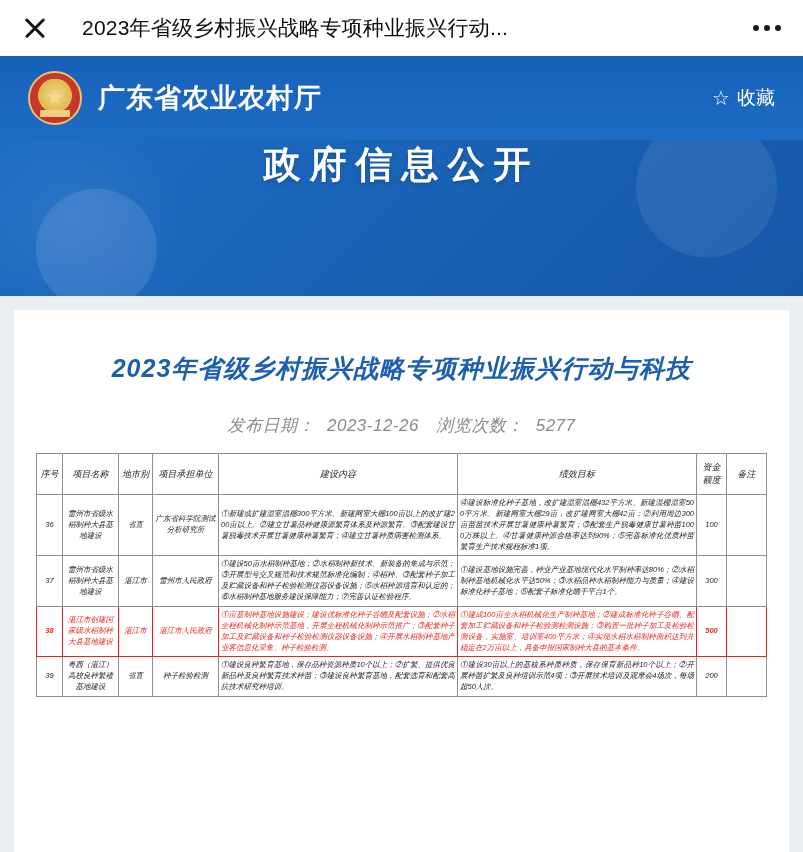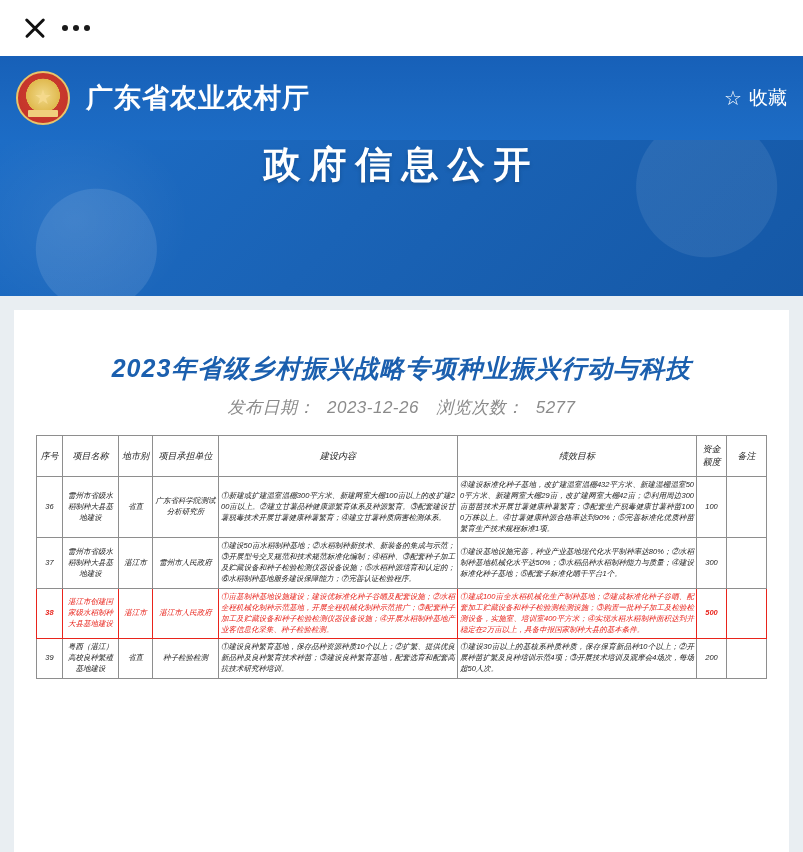--- a/index.html
+++ b/index.html
@@ -69,21 +69,21 @@
     border-radius: 50%;
     background: #1a1a1a;
   }
 
   
   .site-header {
     height: 84px;
     background: linear-gradient(180deg, #1760b8 0%, #1b68c0 60%, #1c6cc6 100%);
     display: flex;
     align-items: center;
-    padding: 0 16px;
+    padding: 0 28px;
     box-sizing: border-box;
     position: relative;
     overflow: hidden;
   }
   .emblem {
     width: 54px;
     height: 54px;
     border-radius: 50%;
     background: radial-gradient(circle at 50% 45%, #f0d98a 0%, #e0b94e 45%, #c8382c 46%, #c1302a 100%);
     border: 2px solid #e8c56a;
@@ -184,20 +184,21 @@
     color: #1b5fae;
     font-size: 25px;
     font-weight: bold;
     line-height: 56px;
     letter-spacing: 1px;
   }
   .doc-meta {
     text-align: center;
     color: #8a8a8a;
     font-size: 17px;
+    margin-top: 18px;
     margin-bottom: 16px;
     letter-spacing: 0.5px;
   }
   .doc-meta span { margin: 0 6px; }
 
   
   table.doc-table {
     width: 100%;
     border-collapse: collapse;
     table-layout: fixed;
@@ -233,20 +234,21 @@
   .col-region { width: 34px; }
   .col-unit   { width: 66px; }
   .col-amount { width: 30px; }
   .col-note   { width: 40px; }
 </style>
 </head>
 <body>
 
 <div class="appbar">
   <div class="close-icon"></div>
+  <div class="appbar-title">2023年省级乡村振兴战略专项种业振兴行动...</div>
   <div class="more-icon">
       <i></i>
       <i></i>
       <i></i>
     </div>
 </div>
 
 <div class="site-header">
   <div class="emblem"></div>
   <div class="site-title">广东省农业农村厅</div>

